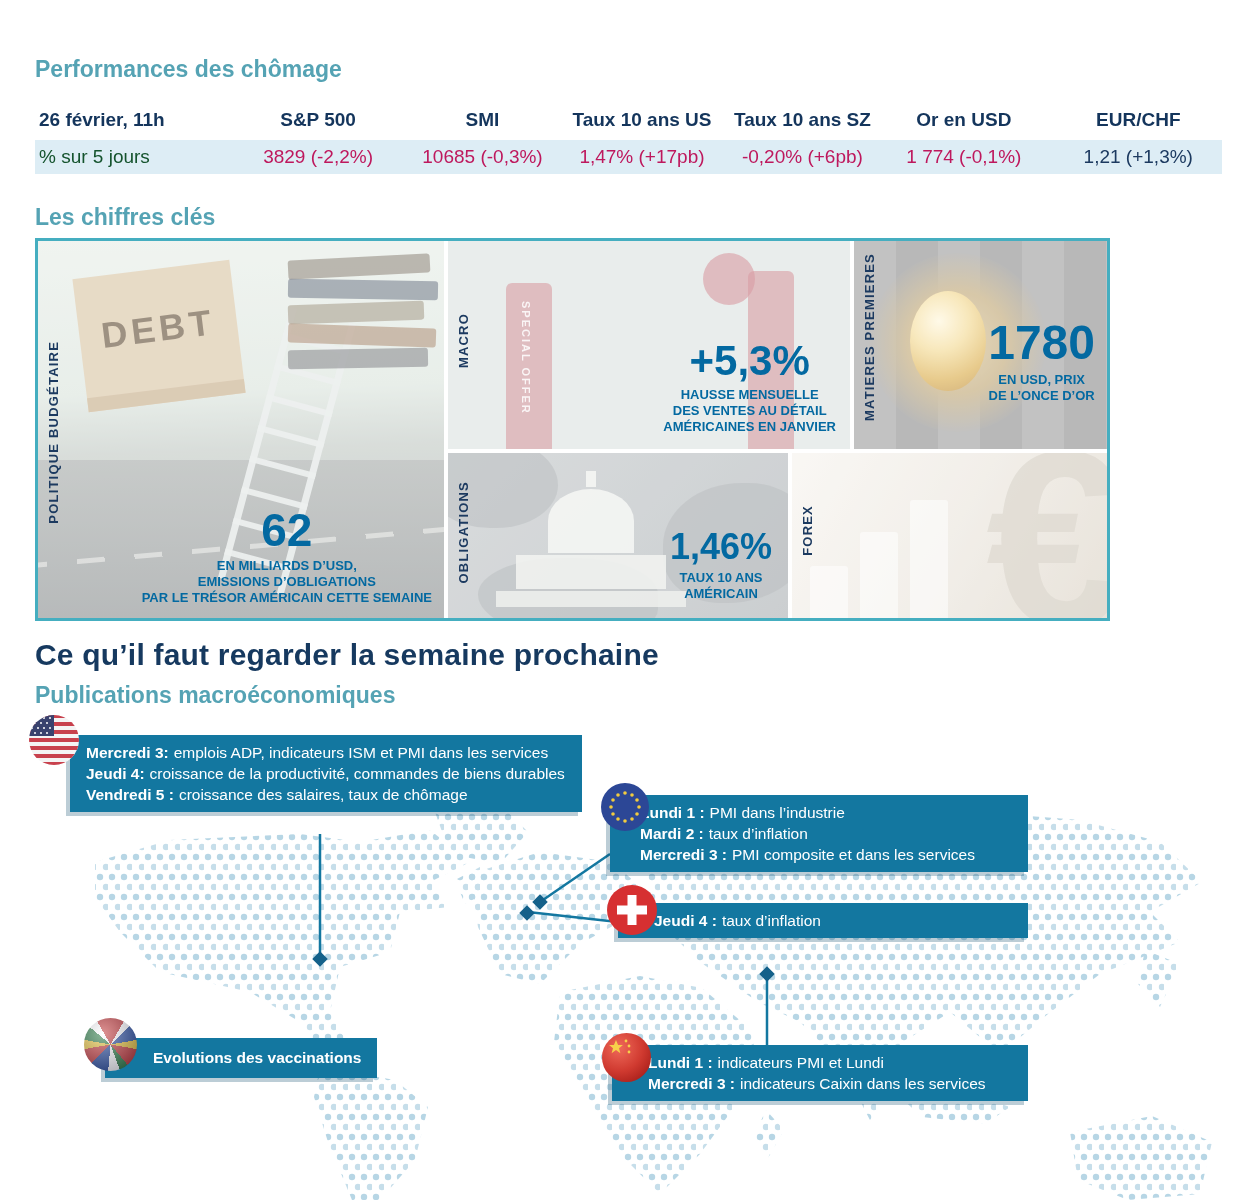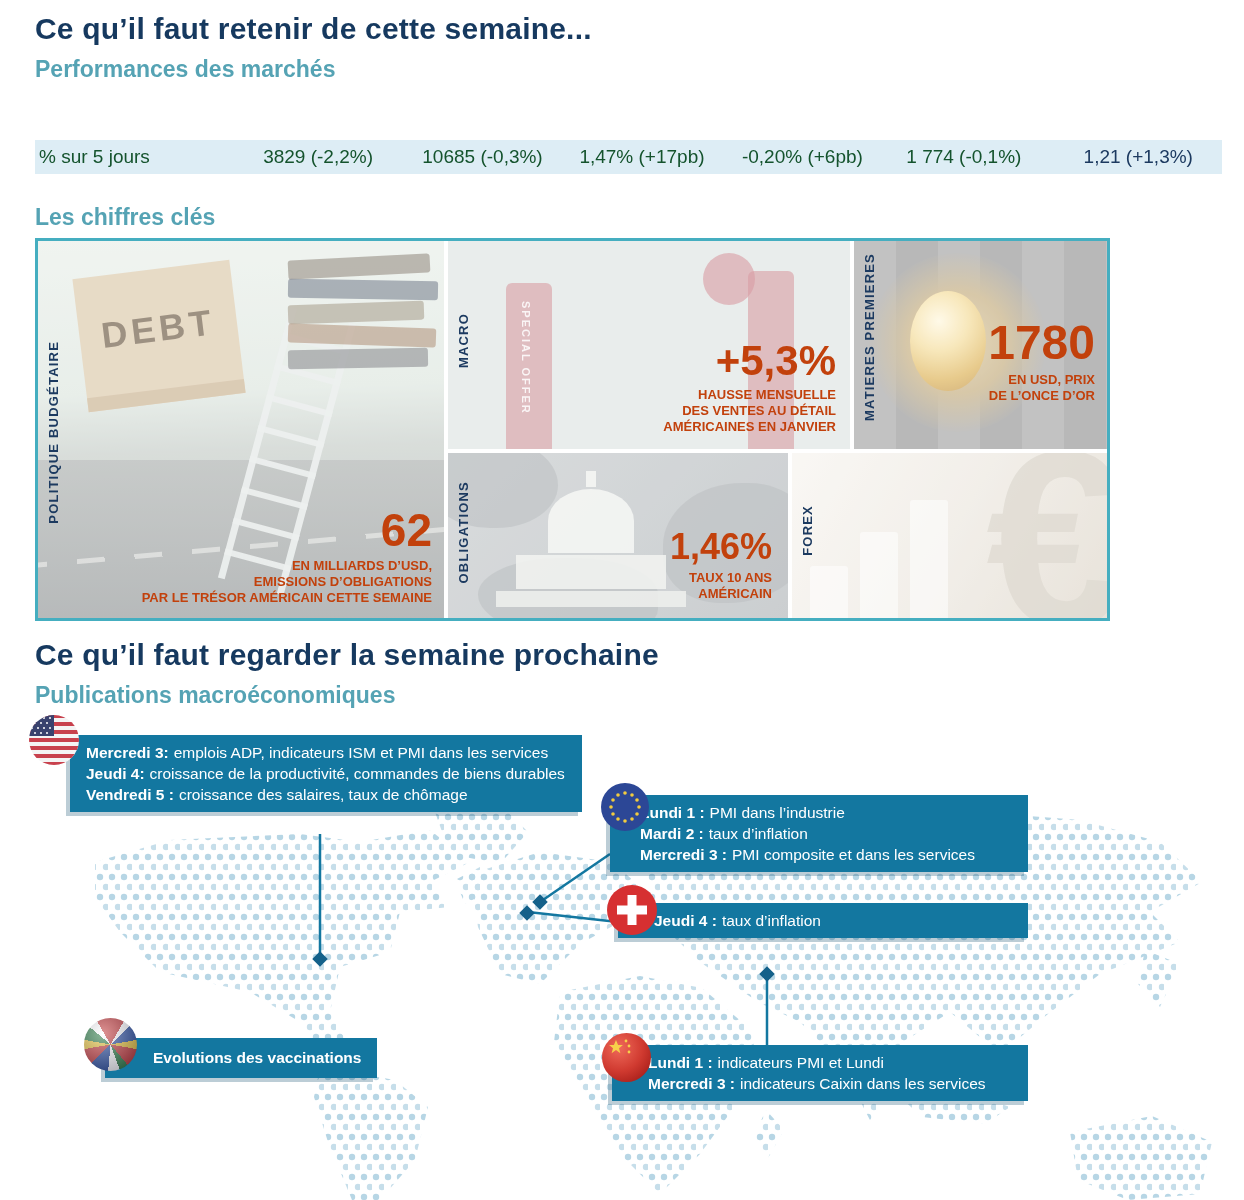--- a/index.html
+++ b/index.html
@@ -11,38 +11,38 @@
   .h-sub{position:absolute;left:35px;font-size:23px;font-weight:bold;color:#55a3b4;}
 
   
   .mk-row{position:absolute;left:35px;width:1187px;display:flex;align-items:center;}
   .mk-head{top:104px;height:32px;}
   .mk-vals{top:140px;height:34px;background:#ddedf5;}
   .mk-cell{text-align:center;font-size:19px;}
   .mk-cell.lab{text-align:left;padding-left:4px;}
   .mk-head .mk-cell{font-weight:bold;color:#14355c;}
   .mk-vals .lab{color:#14532d;}
-  .c-red{color:#14532d;}
+  .c-red{color:#be185d;}
   .c-navy{color:#1c3a60;}
   .w0{width:185px;} .w1{width:190px;} .w2{width:140px;} .w3{width:180px;}
   .w4{width:142px;} .w5{width:182px;} .w6{width:168px;}
 
   
   .kf-box{position:absolute;left:35px;top:238px;width:1075px;height:383px;
           border:3px solid #45aec0;background:#fff;box-sizing:border-box;}
   .tile{position:absolute;overflow:hidden;background:#dfe5e3;}
   .tile::after{content:"";position:absolute;inset:0;background:rgba(255,255,255,.33);z-index:2;}
   .t1{left:0;top:0;width:406px;height:377px;}
   .t2{left:410px;top:0;width:402px;height:208px;}
   .t3{left:816px;top:0;width:253px;height:208px;}
   .t4{left:410px;top:212px;width:340px;height:165px;}
   .t5{left:754px;top:212px;width:315px;height:165px;}
   .vlabel{position:absolute;left:8px;writing-mode:vertical-rl;transform:rotate(180deg);
           font-size:13px;font-weight:bold;color:#1c3a60;letter-spacing:1.2px;z-index:3;}
-  .fig{position:absolute;text-align:right;color:#c2410c;z-index:3;}
+  .fig{position:absolute;text-align:center;color:#0369a1;z-index:3;}
   .fig-num{font-weight:bold;line-height:1;}
   .fig-cap{font-size:13px;font-weight:bold;line-height:16px;margin-top:5px;}
 
   
   .sky{position:absolute;inset:0;background:linear-gradient(178deg,#e9efe9 0%,#dde6df 40%,#c6cdc8 55%,#a9aeab 100%);z-index:0;}
   .road{position:absolute;left:0;bottom:0;width:100%;height:42%;
         background:linear-gradient(180deg,#a7abaa 0%,#8e9294 100%);opacity:.8;z-index:0;}
   .road-line{position:absolute;left:-20px;bottom:70px;width:120%;height:5px;transform:rotate(-5deg);
         background:repeating-linear-gradient(90deg,#f2f2ee 0 28px,transparent 28px 58px);opacity:.55;z-index:0;}
   .debt-box{position:absolute;left:42px;top:28px;width:158px;height:120px;background:#dcc9ab;
@@ -112,23 +112,31 @@
        #c43b3b 100deg 140deg,#2e7d46 140deg 160deg,#ffffff 160deg 185deg,#2b4f9e 185deg 225deg,
        #c43b3b 225deg 260deg,#e8c33c 260deg 280deg,#2e7d46 280deg 310deg,#ffffff 310deg 330deg,#c43b3b 330deg 360deg);}
   .vax-box{display:flex;align-items:center;padding:0 12px 0 48px;height:40px;}
   .vax-label{font-size:15.5px;font-weight:bold;margin-right:16px;white-space:nowrap;}
 </style>
 </head>
 <body>
 
 <div class="page">
 
-  <div class="h-main" style="top:12px;">Ce qu’il faut retenir de cette semaine...</div>
-  <div class="h-sub" style="top:56px;">Performances des marchés</div>
-
+  <div class="h-sub" style="top:56px;">Performances des chômage</div>
+
+  <div class="mk-row mk-head">
+    <div class="mk-cell lab w0">26 février, 11h</div>
+    <div class="mk-cell w1">S&amp;P 500</div>
+    <div class="mk-cell w2">SMI</div>
+    <div class="mk-cell w3">Taux 10 ans US</div>
+    <div class="mk-cell w4">Taux 10 ans SZ</div>
+    <div class="mk-cell w5">Or en USD</div>
+    <div class="mk-cell w6">EUR/CHF</div>
+  </div>
   <div class="mk-row mk-vals">
     <div class="mk-cell lab w0">% sur 5 jours</div>
     <div class="mk-cell w1 c-red">3829 (-2,2%)</div>
     <div class="mk-cell w2 c-red">10685 (-0,3%)</div>
     <div class="mk-cell w3 c-red">1,47% (+17pb)</div>
     <div class="mk-cell w4 c-red">-0,20% (+6pb)</div>
     <div class="mk-cell w5 c-red">1 774 (-0,1%)</div>
     <div class="mk-cell w6 c-navy">1,21 (+1,3%)</div>
   </div>
 

